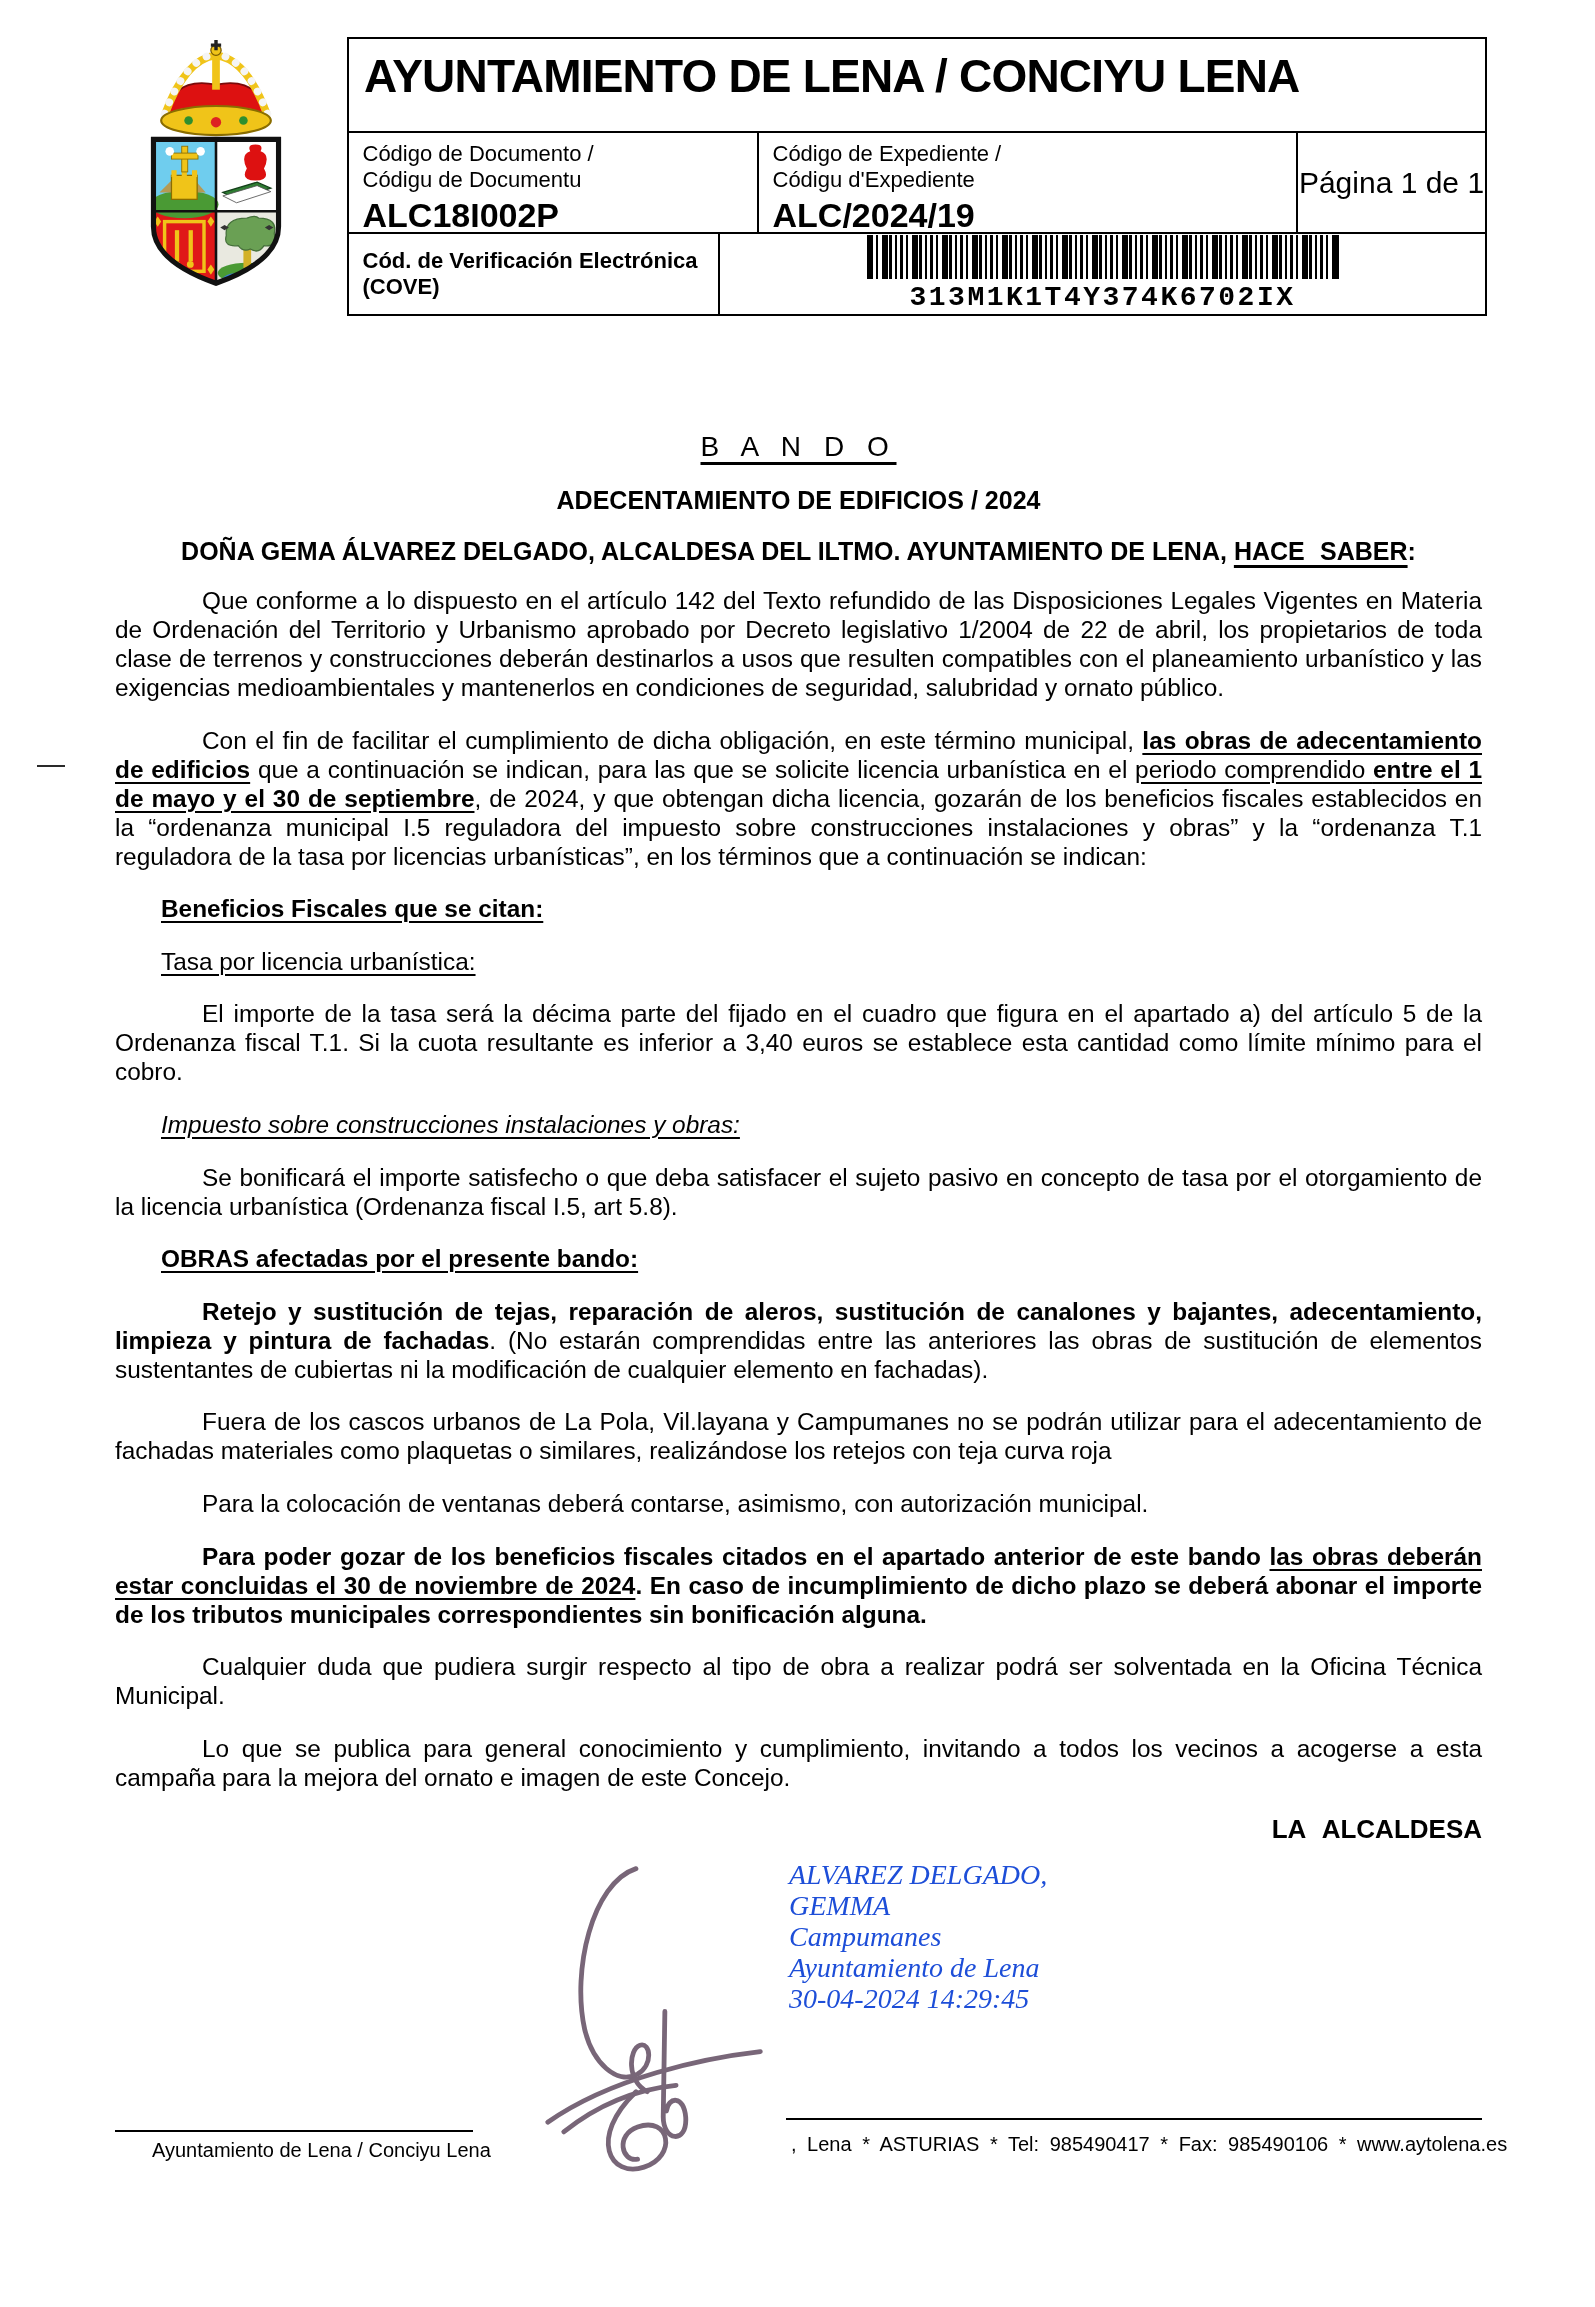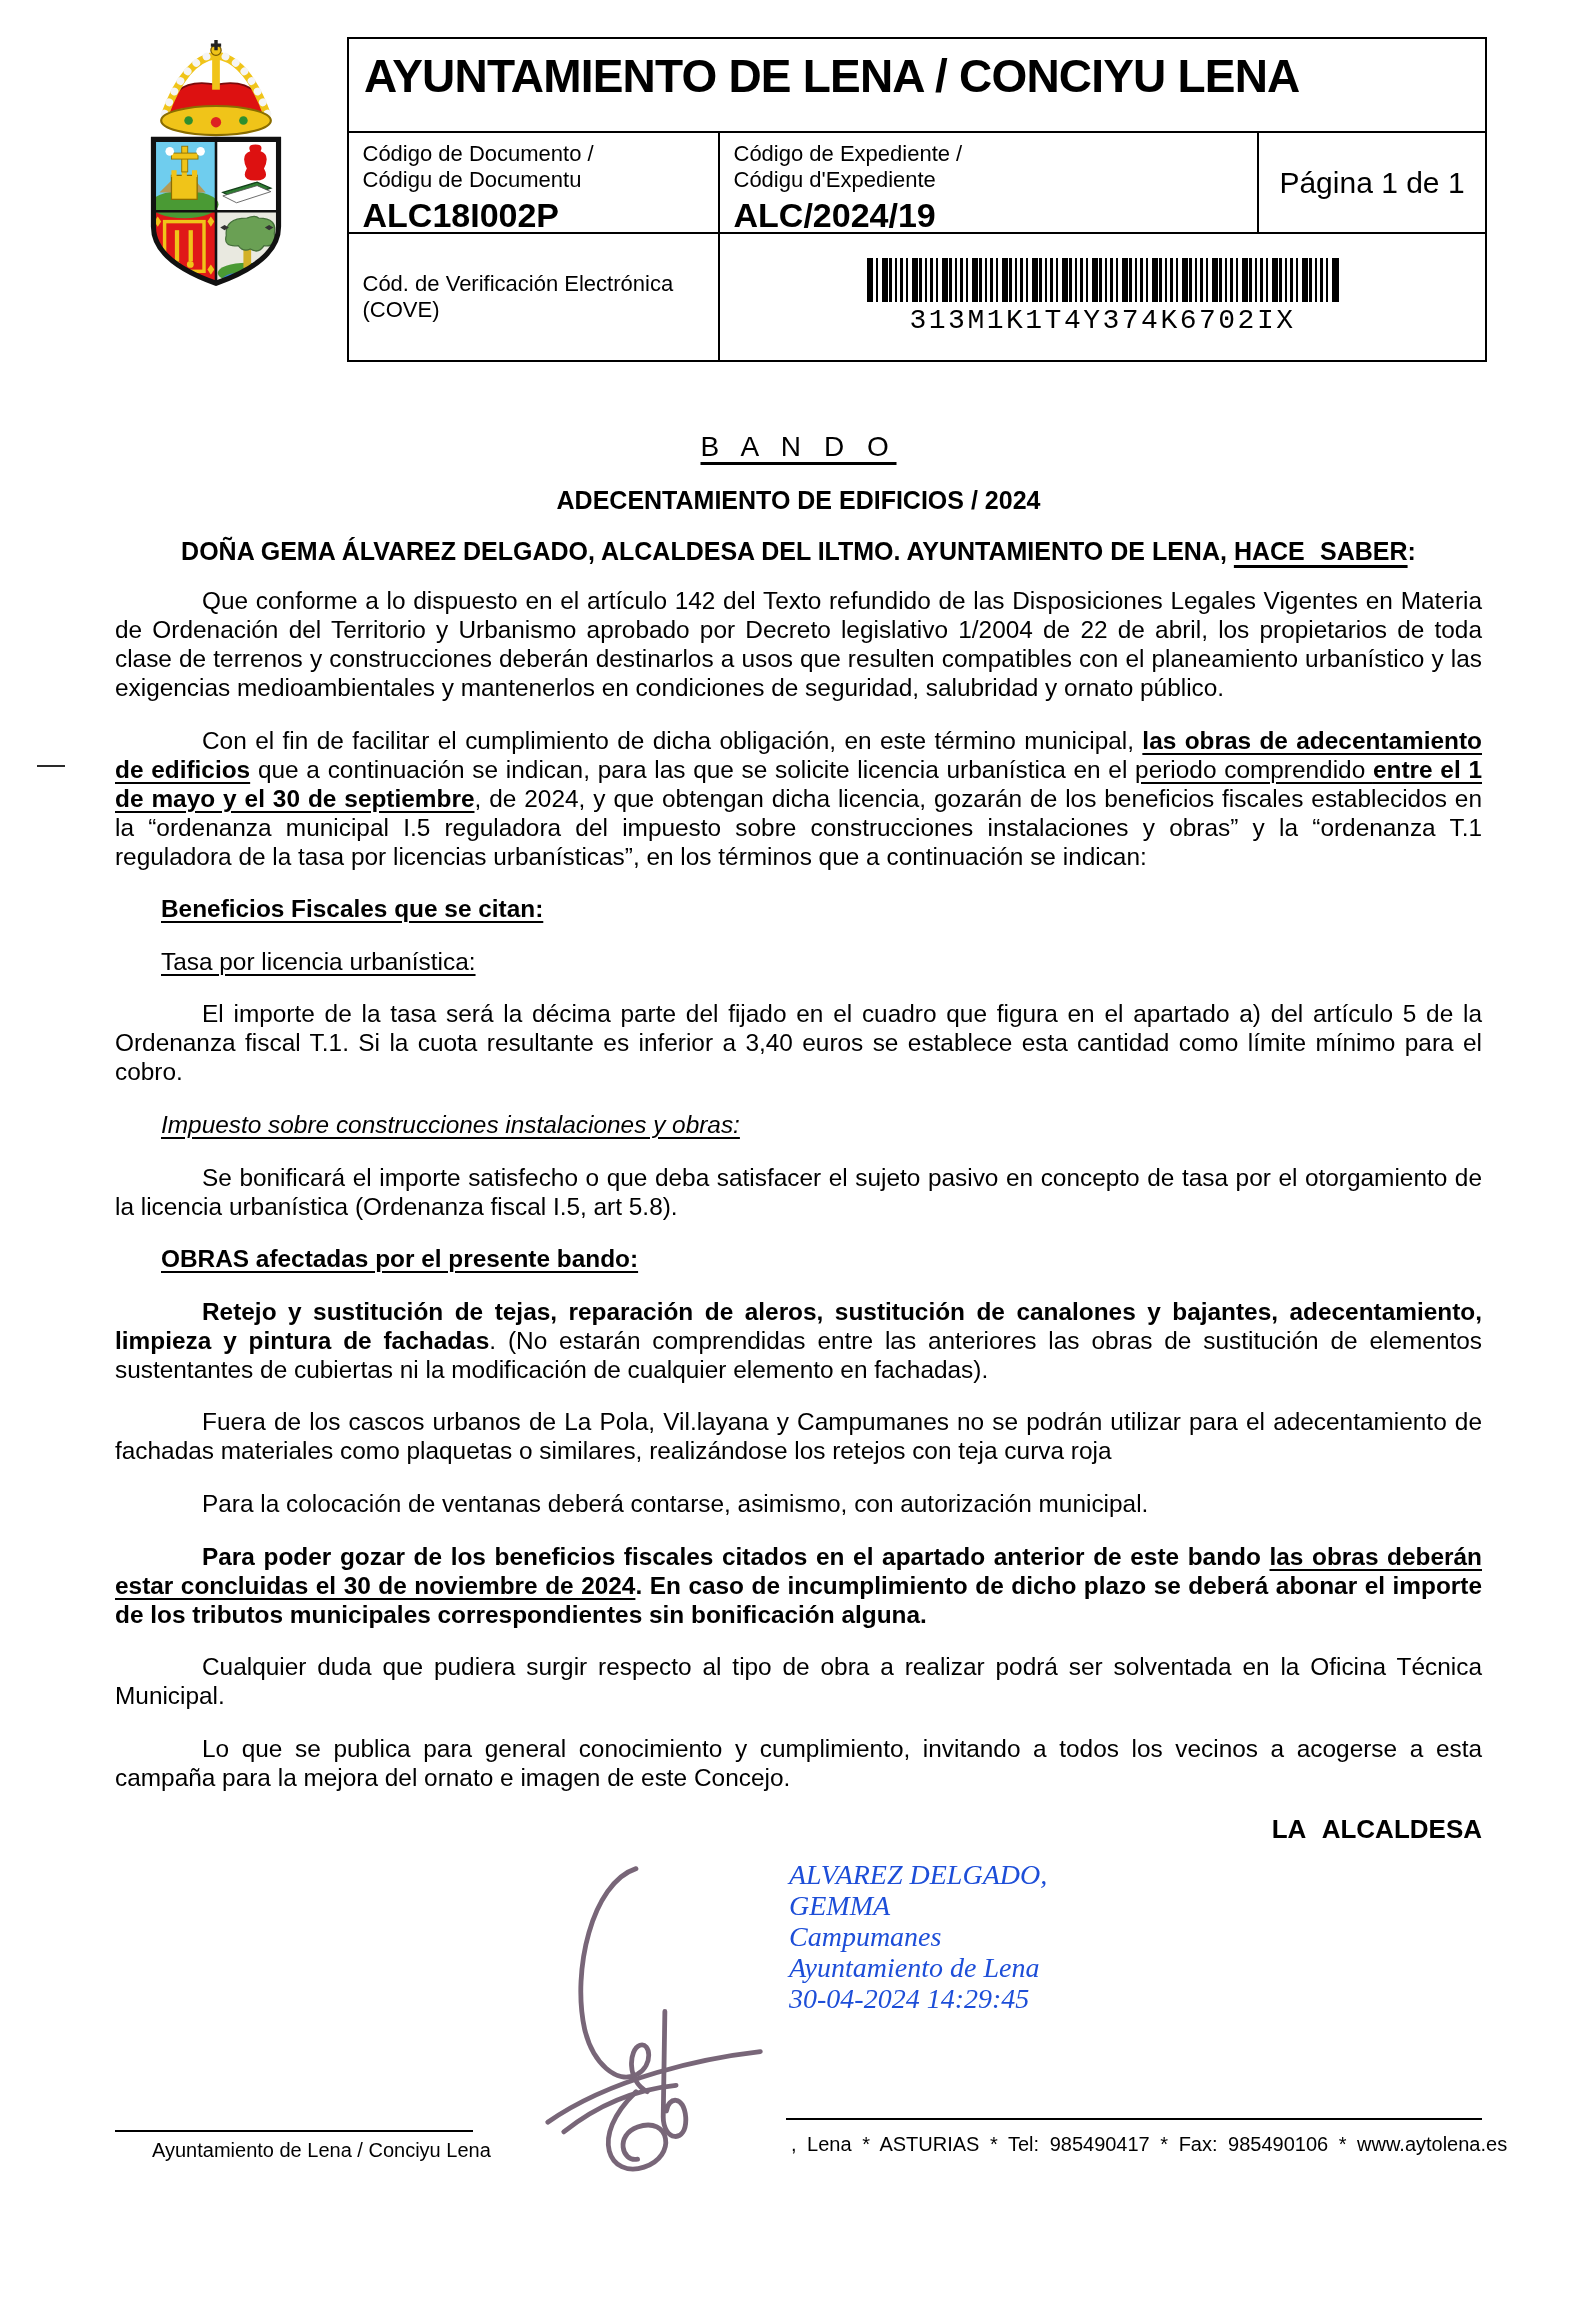--- a/index.html
+++ b/index.html
@@ -8,26 +8,26 @@
     position:relative; width:1596px; height:2307px; background:#ffffff;
     font-family:"Liberation Sans", sans-serif; color:#000; overflow:hidden;
     margin:0 auto;
   }
   
   .crest { position:absolute; left:120px; top:40px; width:192px; height:257px; }
   .htable { position:absolute; left:347px; top:37px; width:1140px; border:2.5px solid #000; background:#fff; }
   .ht-title { height:94px; border-bottom:2.5px solid #000; padding:10px 0 0 15px;
               font-weight:bold; font-size:46px; letter-spacing:-0.8px; }
   .ht-row2 { display:flex; height:101px; border-bottom:2.5px solid #000; }
-  .cell-doc  { width:371px; border-right:2.5px solid #000; padding:8.4px 0 0 13.5px; }
+  .cell-doc  { width:410px; border-right:2.5px solid #000; padding:8.4px 0 0 13.5px; }
   .cell-exp  { width:539px; border-right:2.5px solid #000; padding:8.4px 0 0 13.5px; }
   .cell-page { flex:1; display:flex; align-items:center; justify-content:center; font-size:30px; }
   .hlabel { font-size:22px; line-height:26px; }
   .hcode  { font-weight:bold; font-size:34px; margin-top:2.5px; }
-  .ht-row3 { display:flex; height:126px; }
+  .ht-row3 { display:flex; height:80px;font-weight:bold; }
   .cell-cove { width:371px; border-right:2.5px solid #000; display:flex; align-items:center;
                padding-left:13.5px; font-size:22px; }
   .cell-barcode { flex:1; display:flex; flex-direction:column; align-items:center; justify-content:center; }
   .barcode { width:472px; height:44px;
     background:repeating-linear-gradient(90deg,
       #000 0px,#000 3.4px,#fff 3.4px,#fff 5.9px,#000 5.9px,#000 7.6px,#fff 7.6px,#fff 11.8px,
       #000 11.8px,#000 17.7px,#fff 17.7px,#fff 19.4px,#000 19.4px,#000 22px,#fff 22px,#fff 25px,
       #000 25px,#000 27px,#fff 27px,#fff 30px);
     border-left:3.4px solid #000; border-right:3.4px solid #000; }
   .barcode-text { font-family:"Liberation Mono", monospace; font-size:28px; letter-spacing:2.5px; margin-top:3.4px; }

